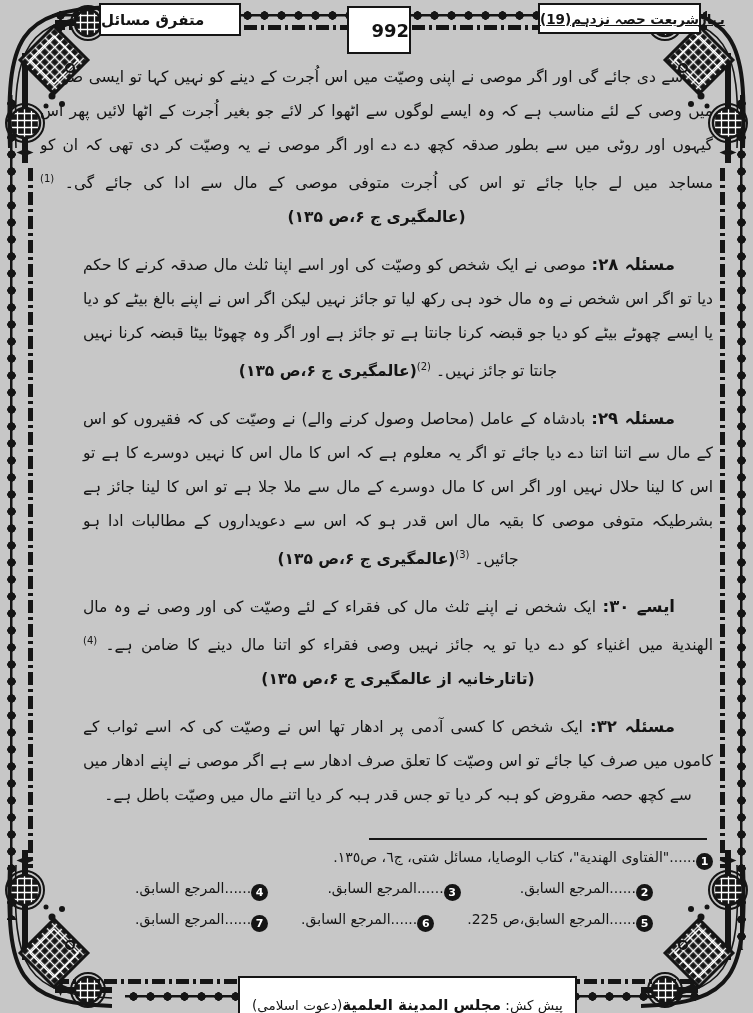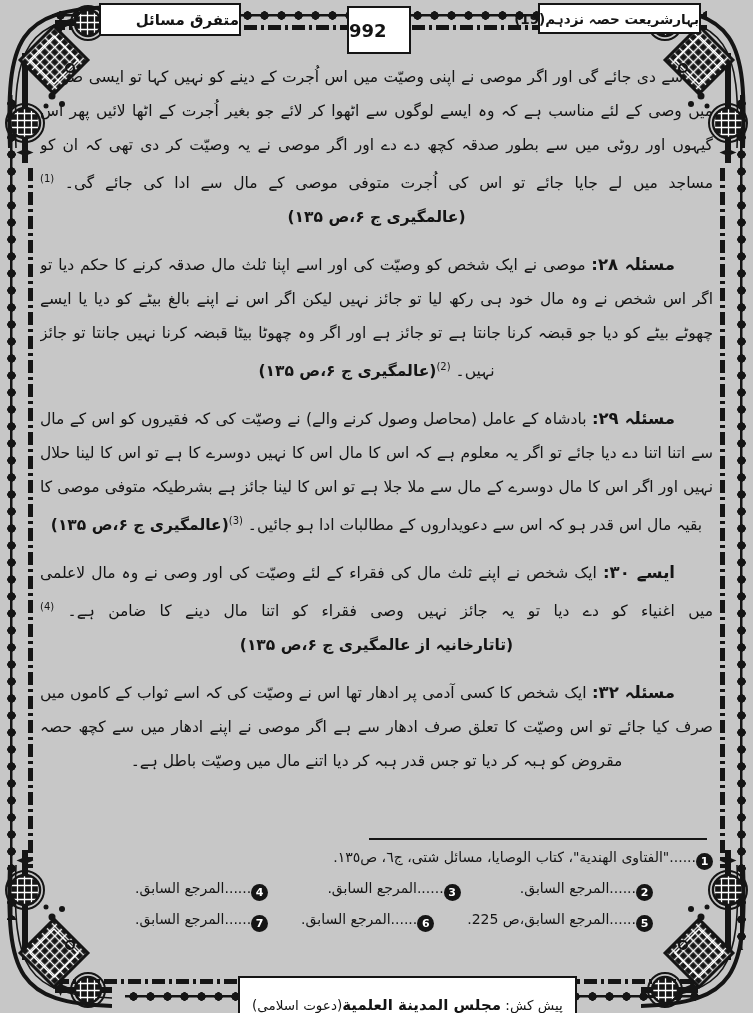--- a/index.html
+++ b/index.html
@@ -36,31 +36,31 @@
 
   
   .corner{position:absolute;width:112px;height:165px;z-index:2;}
   .corner.tl{top:-2px;left:0;}
   .corner.tr{top:-2px;right:0;transform:scaleX(-1);}
   .corner.bl{bottom:-2px;left:0;transform:scaleY(-1);}
   .corner.br{bottom:-2px;right:0;transform:scale(-1,-1);}
 
   
   .hbox{position:absolute;box-sizing:border-box;background:#fff;border:2.5px solid #151515;
-        display:flex;align-items:center;justify-content:flex-start;z-index:3;
+        display:flex;align-items:center;justify-content:flex-end;z-index:3;
         font-weight:bold;direction:rtl;white-space:nowrap;}
-  .box-right{top:3px;left:538px;width:163px;height:31px;font-size:13.5px;}
+  .box-right{top:3px;left:538px;width:163px;height:31px;font-size:13.5px;text-decoration:underline;}
   .box-center{top:6px;left:347px;width:64px;height:48px;font-size:18px;direction:ltr;}
   .box-left{top:3px;left:99px;width:142px;height:33px;font-size:15px;}
 
   
   .body-text{position:absolute;top:60px;left:40px;width:673px;height:776px;overflow:hidden;
              direction:rtl;text-align:justify;font-size:15.5px;line-height:34px;}
   .para{margin:0 0 14px 0;text-align:justify;text-align-last:center;}
-  .masala{text-indent:38px;}
+  .masala{text-indent:38px;margin-left:43px;}
   .masala-label{font-weight:bold;font-size:16.5px;}
   .fnmark{font-size:10px;vertical-align:6px;letter-spacing:0;}
   .cite{white-space:nowrap;font-weight:bold;}
 
   
   .footnotes{position:absolute;top:838px;left:40px;width:673px;direction:rtl;font-size:14px;z-index:1;}
   .fn-sep{height:2px;background:#151515;width:338px;margin:0 6px 9px auto;}
   .fn-first{text-align:right;margin-bottom:10px;}
   .fn-grid{display:flex;justify-content:space-between;padding:0 60px 0 95px;margin-bottom:10px;}
   .fn-item{white-space:nowrap;}
@@ -141,21 +141,21 @@
   </div>
 
   <div class="body-text">
 
     <p class="para"><span>مال سے دی جائے گی اور اگر موصی نے اپنی وصیّت میں اس اُجرت کے دینے کو نہیں کہا تو ایسی صورت میں وصی کے لئے مناسب ہے کہ وہ ایسے لوگوں سے اٹھوا کر لائے جو بغیر اُجرت کے اٹھا لائیں پھر اس گیہوں اور روٹی میں سے بطور صدقہ کچھ دے دے اور اگر موصی نے یہ وصیّت کر دی تھی کہ ان کو مساجد میں لے جایا جائے تو اس کی اُجرت متوفی موصی کے مال سے ادا کی جائے گی۔</span> <sup class="fnmark" dir="ltr">(1)</sup><span class="cite">(عالمگیری ج ۶،ص ۱۳۵)</span></p>
 
     <p class="para masala"><span class="masala-label">مسئلہ ۲۸:</span> <span>موصی نے ایک شخص کو وصیّت کی اور اسے اپنا ثلث مال صدقہ کرنے کا حکم دیا تو اگر اس شخص نے وہ مال خود ہی رکھ لیا تو جائز نہیں لیکن اگر اس نے اپنے بالغ بیٹے کو دیا یا ایسے چھوٹے بیٹے کو دیا جو قبضہ کرنا جانتا ہے تو جائز ہے اور اگر وہ چھوٹا بیٹا قبضہ کرنا نہیں جانتا تو جائز نہیں۔</span> <sup class="fnmark" dir="ltr">(2)</sup><span class="cite">(عالمگیری ج ۶،ص ۱۳۵)</span></p>
 
     <p class="para masala"><span class="masala-label">مسئلہ ۲۹:</span> <span>بادشاہ کے عامل (محاصل وصول کرنے والے) نے وصیّت کی کہ فقیروں کو اس کے مال سے اتنا اتنا دے دیا جائے تو اگر یہ معلوم ہے کہ اس کا مال اس کا نہیں دوسرے کا ہے تو اس کا لینا حلال نہیں اور اگر اس کا مال دوسرے کے مال سے ملا جلا ہے تو اس کا لینا جائز ہے بشرطیکہ متوفی موصی کا بقیہ مال اس قدر ہو کہ اس سے دعویداروں کے مطالبات ادا ہو جائیں۔</span> <sup class="fnmark" dir="ltr">(3)</sup><span class="cite">(عالمگیری ج ۶،ص ۱۳۵)</span></p>
 
-    <p class="para masala"><span class="masala-label">ایسے ۳۰:</span> <span>ایک شخص نے اپنے ثلث مال کی فقراء کے لئے وصیّت کی اور وصی نے وہ مال لاعلمی میں اغنیاء کو دے دیا تو یہ جائز نہیں وصی فقراء کو اتنا مال دینے کا ضامن ہے۔</span> <sup class="fnmark" dir="ltr">(4)</sup><span class="cite">(تاتارخانیہ از عالمگیری ج ۶،ص ۱۳۵)</span></p>
+    <p class="para masala"><span class="masala-label">ایسے ۳۰:</span> <span>ایک شخص نے اپنے ثلث مال کی فقراء کے لئے وصیّت کی اور وصی نے وہ مال الهندية میں اغنیاء کو دے دیا تو یہ جائز نہیں وصی فقراء کو اتنا مال دینے کا ضامن ہے۔</span> <sup class="fnmark" dir="ltr">(4)</sup><span class="cite">(تاتارخانیہ از عالمگیری ج ۶،ص ۱۳۵)</span></p>
 
 
     <p class="para masala"><span class="masala-label">مسئلہ ۳۲:</span> <span>ایک شخص کا کسی آدمی پر ادھار تھا اس نے وصیّت کی کہ اسے ثواب کے کاموں میں صرف کیا جائے تو اس وصیّت کا تعلق صرف ادھار سے ہے اگر موصی نے اپنے ادھار میں سے کچھ حصہ مقروض کو ہبہ کر دیا تو جس قدر ہبہ کر دیا اتنے مال میں وصیّت باطل ہے۔</span> </p>
 
   </div>
 
   <div class="footnotes">
     <div class="fn-sep"></div>
     <div class="fn-first"><span class="fn-circle">1</span><span>......"الفتاوى الهندية"، كتاب الوصايا، مسائل شتى، ج٦، ص١٣٥.</span></div>
     <div class="fn-grid">

